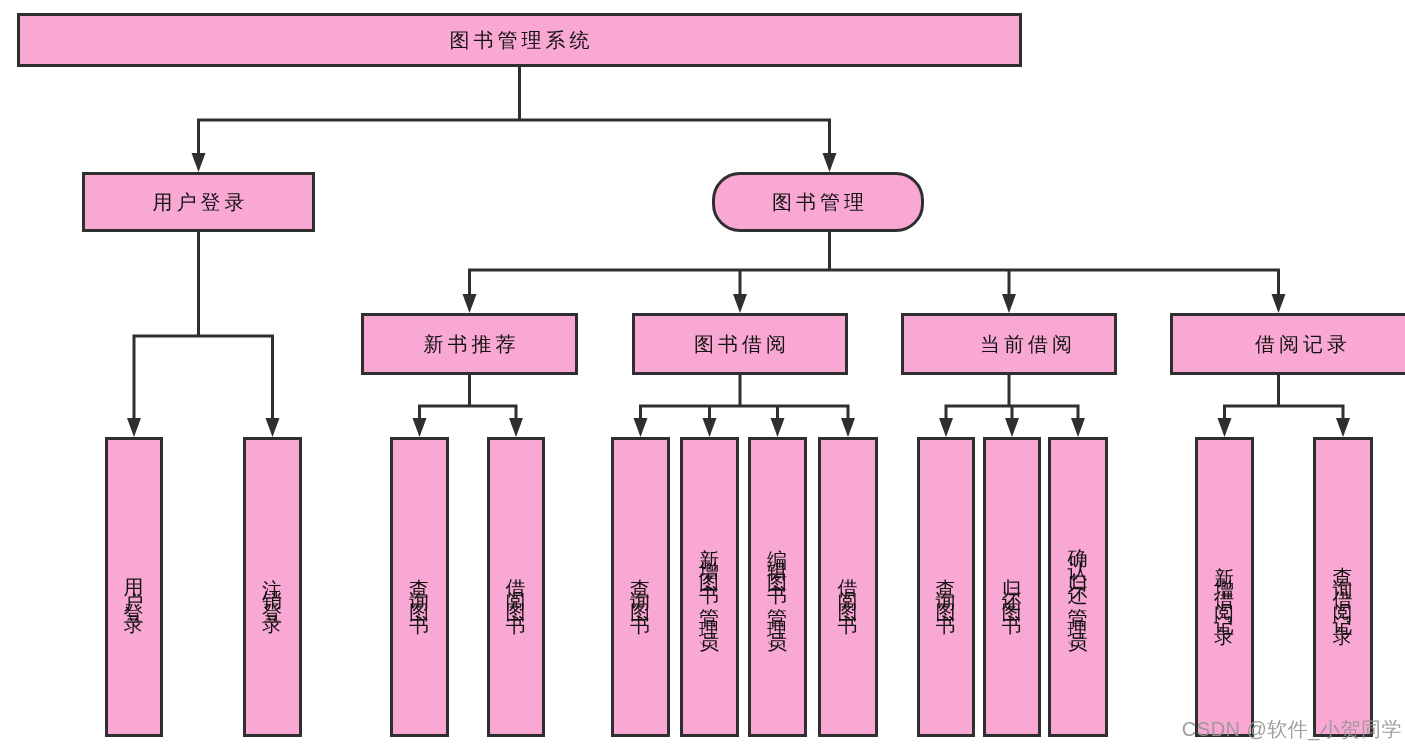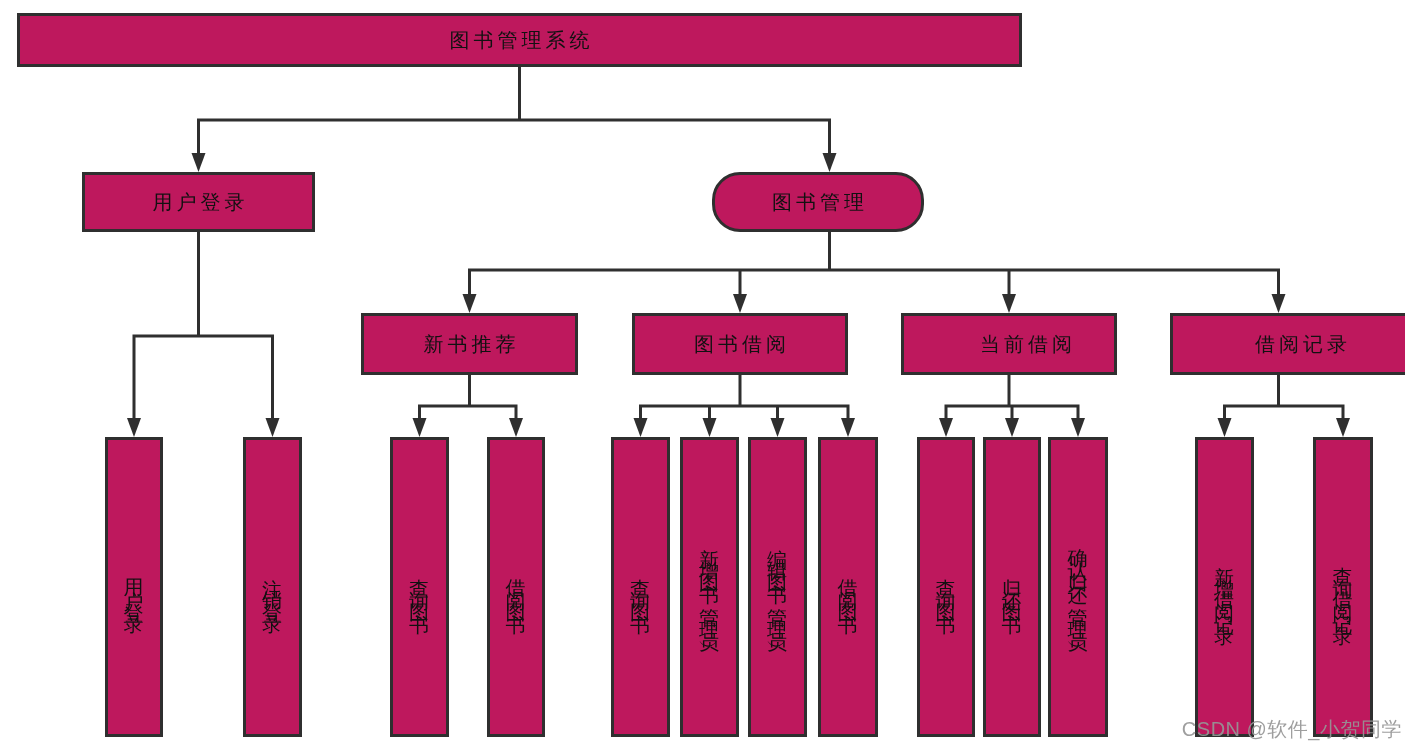--- a/index.html
+++ b/index.html
@@ -5,21 +5,21 @@
   :root { --line:#2f2f2f; --txt:#111; }
   html,body { margin:0; padding:0; }
   body {
     width:1405px; height:747px; background:#fff; overflow:hidden;
     font-family:"Liberation Sans", sans-serif; position:relative;
   }
   #canvas { position:absolute; inset:0; width:1405px; height:747px; }
   #wires { position:absolute; left:0; top:0; z-index:1; }
   .node, .leaf {
     position:absolute; box-sizing:border-box; z-index:2;
-    border:3px solid var(--line); background:#be185d; color:var(--txt);
+    border:3px solid var(--line); background:#f9a8d4; color:var(--txt);
     display:flex; align-items:center; justify-content:center;text-align:center;
   }
   .node { font-size:20px; letter-spacing:4px; text-indent:4px; white-space:nowrap; }
   .leaf span {
     writing-mode:vertical-rl; text-orientation:mixed;
     font-size:20px; letter-spacing:12px; line-height:1; display:block;
   }
   .watermark {
     position:absolute; right:3px; bottom:4px; z-index:5;
     font-size:20px; letter-spacing:0.5px; color:rgba(150,150,150,0.92);

